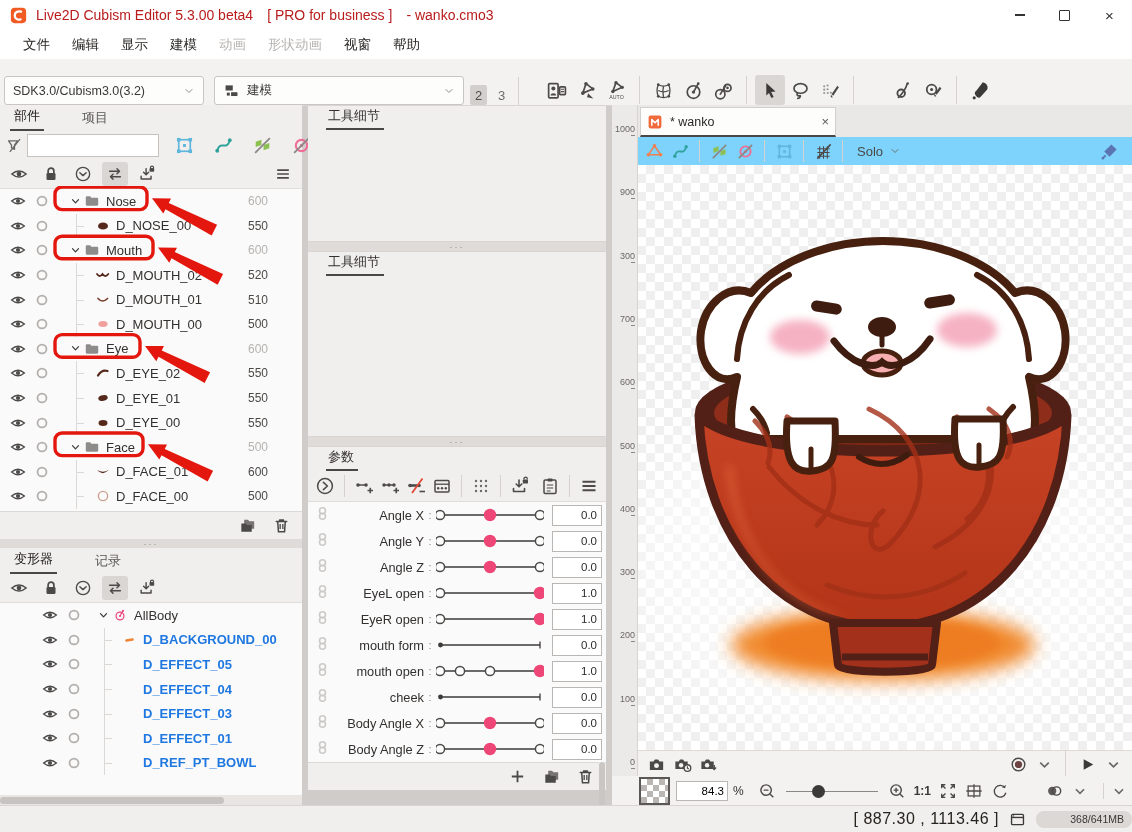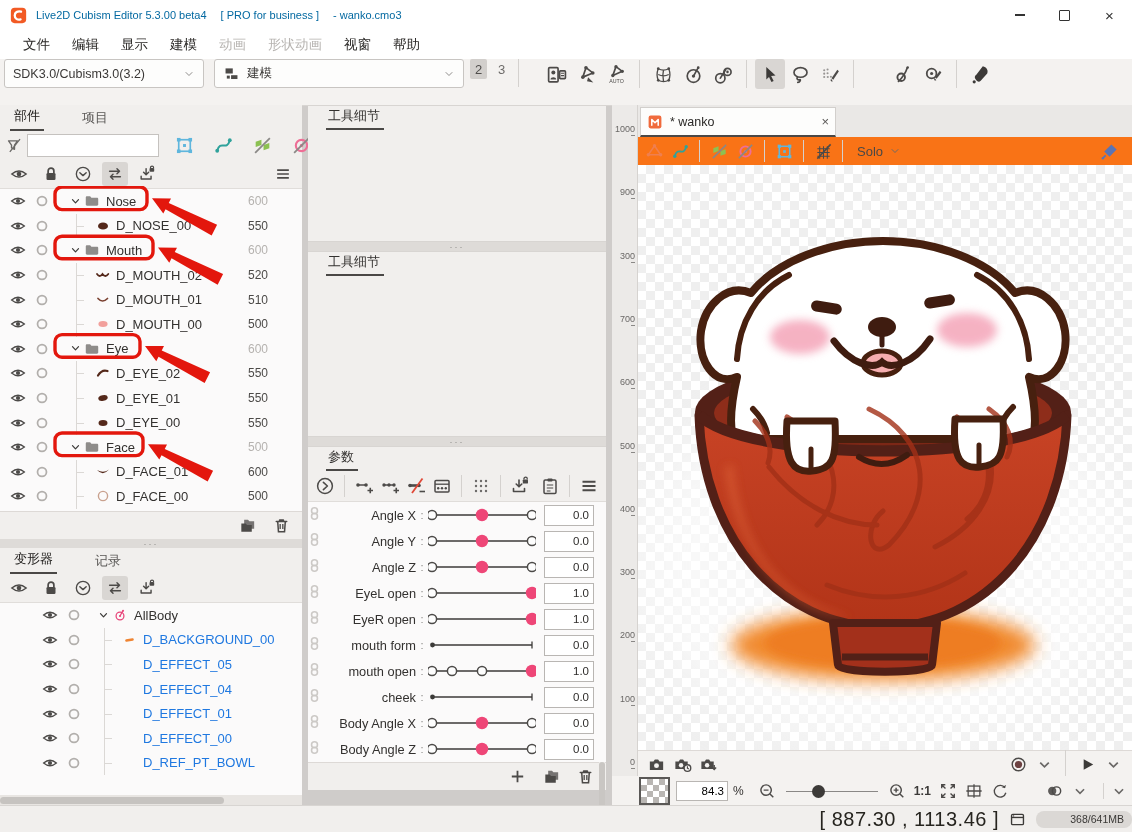--- a/index.html
+++ b/index.html
@@ -10,31 +10,31 @@
   .ic{display:inline-flex;align-items:center;justify-content:center;}
   .ic svg{display:block;}
   .ibtn{display:inline-flex;align-items:center;justify-content:center;width:30px;height:30px;color:#4c4a48;cursor:default;}
   .ibtn svg{width:21px;height:21px;}
   .ibtn.sel{background:#d9d6d3;border-radius:3px;}
   .vdiv{width:1px;height:28px;background:#d4d1ce;margin:0 8px;display:inline-block;}
   
   .titlebar{position:absolute;left:0;top:0;right:0;height:30px;background:#fff;display:flex;align-items:center;border-bottom:1px solid #e8e6e4;}
   .logo{width:17px;height:17px;margin:0 9px 0 10px;}
   .logo svg{width:17px;height:17px;}
-  .tt{font-size:11px;color:#0369a1;margin-right:14px;white-space:nowrap;}
+  .tt{font-size:14px;color:#b91c1c;margin-right:14px;white-space:nowrap;}
   .wctrl{margin-left:auto;display:flex;height:30px;}
   .wbtn{width:45px;height:30px;display:flex;align-items:center;justify-content:center;font-size:15px;color:#333;}
   .min-glyph{width:10px;height:1.4px;background:#333;display:block;}
   .max-glyph{width:9px;height:9px;border:1.3px solid #333;border-radius:1px;display:block;}
   
   .menubar{position:absolute;left:0;top:30px;right:0;height:29px;background:#fff;display:flex;align-items:center;padding-left:12px;border-bottom:1px solid #e2e0de;}
   .mitem{font-size:13.5px;padding:0 11px;color:#2b2927;}
   .mitem.dis{color:#b7b4b1;}
   
-  .toolbar{position:absolute;left:0;top:59px;right:0;height:46px;background:#f4f2f0;border-bottom:1px solid #d8d5d2;display:flex;align-items:flex-start;}
+  .toolbar{position:absolute;left:0;top:59px;right:0;height:46px;background:#f4f2f0;border-bottom:1px solid #d8d5d2;display:flex;align-items:flex-end;}
   .select{height:27px;background:#fdfdfc;border:1px solid #c8c5c2;border-radius:3px;display:flex;align-items:center;font-size:12.5px;padding:0 8px;color:#3a3836;}
   .select .chev{margin-left:auto;color:#8a8886;}
   .select .chev svg{width:12px;height:12px;}
   .sdk{width:182px;margin-left:4px;}
   .ws{width:232px;margin-left:10px;}
   .ws .ic.wsic{margin-right:7px;color:#4c4a48;}
   .ws .ic.wsic svg{width:17px;height:17px;}
   .lvl{font-size:13px;color:#6e6c6a;width:17px;height:20px;display:inline-flex;align-items:center;justify-content:center;margin-left:6px;}
   .lvl.on{background:#d2cfcc;border-radius:2px;color:#504e4c;}
   #tb-groups{display:flex;align-items:center;margin-left:14px;flex:1;}
@@ -65,59 +65,59 @@
   #def-tree{height:192px;padding-left:32px;}
   .trow{height:24.6px;display:flex;align-items:center;padding-left:6px;position:relative;}
   .trow .tico{width:24px;display:flex;justify-content:center;color:#4c4a48;}
   .trow .tico svg{width:16px;height:16px;}
   .trow .ring{color:#b2afac;}
   .chevx{width:14px;display:flex;justify-content:center;color:#3c3a38;}
   .chevx svg{width:11px;height:11px;}
   .fold{width:20px;display:flex;justify-content:center;}
   .fold svg{width:16px;height:14px;}
   .lbl{font-size:13px;color:#33312f;margin-left:4px;white-space:nowrap;}
-  .lbl.blue{color:#1f78e0;}
+  .lbl.blue{color:#1f78e0;font-weight:bold;}
   .guide{width:16px;height:100%;border-left:1px solid #dbd8d5;margin-left:22px;position:relative;}
   .guide:after{content:"";position:absolute;left:0;top:50%;width:7px;height:1px;background:#dbd8d5;}
   .thumbx{width:19px;display:flex;justify-content:center;}
   .thumbx svg{width:16px;height:14px;}
   .val{position:absolute;right:34px;font-size:12px;color:#4c4a48;}
   .val.lite{color:#b5b2af;}
   .pfooter{height:27px;background:#f1efed;border-top:1px solid #ddd9d6;display:flex;align-items:center;justify-content:flex-end;padding-right:8px;gap:8px;}
   .pfooter .ibtn{width:26px;height:24px;}
   .pfooter .ibtn svg{width:19px;height:19px;}
   .hscroll{height:10px;background:#e8e5e2;position:relative;}
   .hscroll div{position:absolute;left:0;top:1.5px;height:7px;width:224px;background:#c6c3c0;border-radius:4px;}
   #annot{position:absolute;left:0;top:81px;width:302px;height:330px;pointer-events:none;z-index:6;}
   
   .ptoolbar{height:30px;display:flex;align-items:center;background:#f1efed;padding:0 6px;gap:4px;}
   .ptoolbar .ibtn{width:27px;height:26px;}
   .ptoolbar .ibtn svg{width:20px;height:20px;}
   .ptoolbar .spacer{flex:1;}
   #param-rows{background:#fbfafa;border-top:1px solid #e0ddda;height:260px;position:relative;}
-  .prow{height:26px;display:flex;align-items:center;}
+  .prow{height:26px;display:flex;align-items:center;padding-left:8px;}
   .linkic{width:14px;color:#ccc9c6;margin-right:2px;}
   .linkic svg{width:13px;height:15px;}
   .plbl{width:92px;text-align:right;font-size:12.8px;color:#33312f;white-space:nowrap;}
   .pcol{width:12px;text-align:center;color:#8a8886;font-size:11px;}
   .sld{width:110px;}
   .sldsvg{width:108px;height:18px;display:block;}
   .pval{width:44px;height:19px;border:1px solid #b9b6b3;background:#fff;font-size:11.5px;display:inline-flex;align-items:center;justify-content:flex-end;padding-right:4px;margin-left:6px;color:#2f2d2b;}
   .scrollv{position:absolute;right:1px;top:315px;width:6px;height:255px;background:#efedeb;}
   .scrollv div{width:6px;height:110px;background:#c9c6c3;border-radius:3px;}
   
   .ruler{position:absolute;left:0;top:0;width:25px;height:671px;background:#eceae8;border-right:1px solid #d6d3d0;z-index:2;}
   .rlab{position:absolute;right:2px;font-size:9px;color:#6a6866;text-align:right;line-height:10px;}
   .rlab i{display:block;width:4px;height:1px;background:#8a8886;margin-left:auto;margin-top:1px;}
   .tabbar{position:absolute;left:25px;top:0;right:0;height:32px;background:#eae8e6;display:flex;align-items:flex-end;padding-left:3px;}
   .ctab{width:182px;height:27px;background:#fdfdfc;border:1px solid #d2cfcc;border-bottom:2px solid #4a4846;display:flex;align-items:center;padding:0 6px;}
   .ctab .ic svg{width:16px;height:16px;}
   .ctab .clbl{font-size:12.5px;margin-left:7px;color:#2b2927;}
   .ctab .cx{margin-left:auto;color:#5a5856;font-size:13px;}
-  .ctoolbar{position:absolute;left:25px;top:32px;right:0;height:28px;background:#f97316;border-bottom:1px solid #d8d5d2;display:flex;align-items:center;padding-left:4px;}
+  .ctoolbar{position:absolute;left:25px;top:32px;right:0;height:28px;background:#7dd3fc;border-bottom:1px solid #d8d5d2;display:flex;align-items:center;padding-left:4px;}
   .ctoolbar .ibtn{width:26px;height:24px;}
   .ctoolbar .ibtn svg{width:19px;height:19px;}
   .ctoolbar .vdiv{height:22px;margin:0 6px;}
   .solosel{display:flex;align-items:center;font-size:13px;color:#4a4846;margin-left:8px;gap:6px;}
   .solosel .ic svg{width:12px;height:12px;color:#6a6866;}
   .pinright{margin-left:auto;margin-right:10px;}
   .pinright svg{width:17px;height:17px;}
   .cstage{position:absolute;left:25px;top:60px;right:0;height:585px;background:#fff;
     background-image:conic-gradient(#efefef 25%,transparent 0 50%,#efefef 0 75%,transparent 0);
     background-size:18px 18px;overflow:hidden;}
@@ -131,21 +131,21 @@
   .swatch{width:27px;height:24px;border:2px solid #5a5856;background-image:conic-gradient(#b9b6b3 25%,#fff 0 50%,#b9b6b3 0 75%,#fff 0);background-size:12px 12px;}
   .zoominput{width:44px;height:18px;border:1px solid #b9b6b3;background:#fff;font-size:11.5px;text-align:right;padding:0 3px;margin-left:6px;font-family:inherit;}
   .pct{font-size:12px;margin:0 10px 0 5px;color:#33312f;}
   .zoomrow .ibtn{width:26px;height:24px;}
   .zoomrow .ibtn svg{width:18px;height:18px;}
   .hsl{width:92px;height:18px;position:relative;margin:0 6px;}
   .hsl .track{position:absolute;left:0;right:0;top:8.5px;height:1.6px;background:#8a8886;}
   .hsl .knob{position:absolute;left:26px;top:2.5px;width:13px;height:13px;border-radius:50%;background:#3c3a38;}
   .oneone{font-size:12px;font-weight:bold;color:#3c3a38;margin:0 4px;}
   .statusbar{position:absolute;left:0;bottom:0;width:1132px;height:26px;background:#f1efed;border-top:1px solid #d8d5d2;display:flex;align-items:center;justify-content:flex-end;padding-right:6px;gap:10px;}
-  .coords{font-size:20px;color:#26241f;letter-spacing:.5px;}
+  .coords{font-size:16px;color:#26241f;letter-spacing:.5px;}
   .memp{width:88px;height:17px;background:#dbd8d5;border-radius:8px;font-size:10.5px;color:#3a3836;display:flex;align-items:center;justify-content:flex-end;padding-right:8px;}
   .winic svg{width:17px;height:17px;color:#3c3a38;}
 </style>
 </head>
 <body>
 
 <div id="app">
 
   <div class="titlebar">
     <span class="ic logo">
@@ -839,37 +839,37 @@
               <circle cx="10" cy="10" r="2.6" fill="currentColor"></circle>
             </svg>
           </span>
    <span class="tico ring">
             <svg viewBox="0 0 20 20">
               <circle cx="10" cy="10" r="5.6" fill="none" stroke="currentColor" stroke-width="2.2"></circle>
             </svg>
           </span>
    <span class="guide" style="margin-left:18px"></span>
    <span style="width:18px"></span>
-          <span class="lbl blue">D_EFFECT_01</span>
+          <span class="lbl blue">D_EFFECT_03</span>
         </div>
         <div class="trow">
    <span class="tico">
             <svg viewBox="0 0 20 20">
               <path d="M2 10 Q10 3.2 18 10 Q10 16.8 2 10 Z" fill="none" stroke="currentColor" stroke-width="1.6"></path>
               <circle cx="10" cy="10" r="2.6" fill="currentColor"></circle>
             </svg>
           </span>
    <span class="tico ring">
             <svg viewBox="0 0 20 20">
               <circle cx="10" cy="10" r="5.6" fill="none" stroke="currentColor" stroke-width="2.2"></circle>
             </svg>
           </span>
    <span class="guide" style="margin-left:18px"></span>
    <span style="width:18px"></span>
-          <span class="lbl blue">D_EFFECT_00</span>
+          <span class="lbl blue">D_EFFECT_01</span>
         </div>
         <div class="trow">
    <span class="tico">
             <svg viewBox="0 0 20 20">
               <path d="M2 10 Q10 3.2 18 10 Q10 16.8 2 10 Z" fill="none" stroke="currentColor" stroke-width="1.6"></path>
               <circle cx="10" cy="10" r="2.6" fill="currentColor"></circle>
             </svg>
           </span>
    <span class="tico ring">
             <svg viewBox="0 0 20 20">

